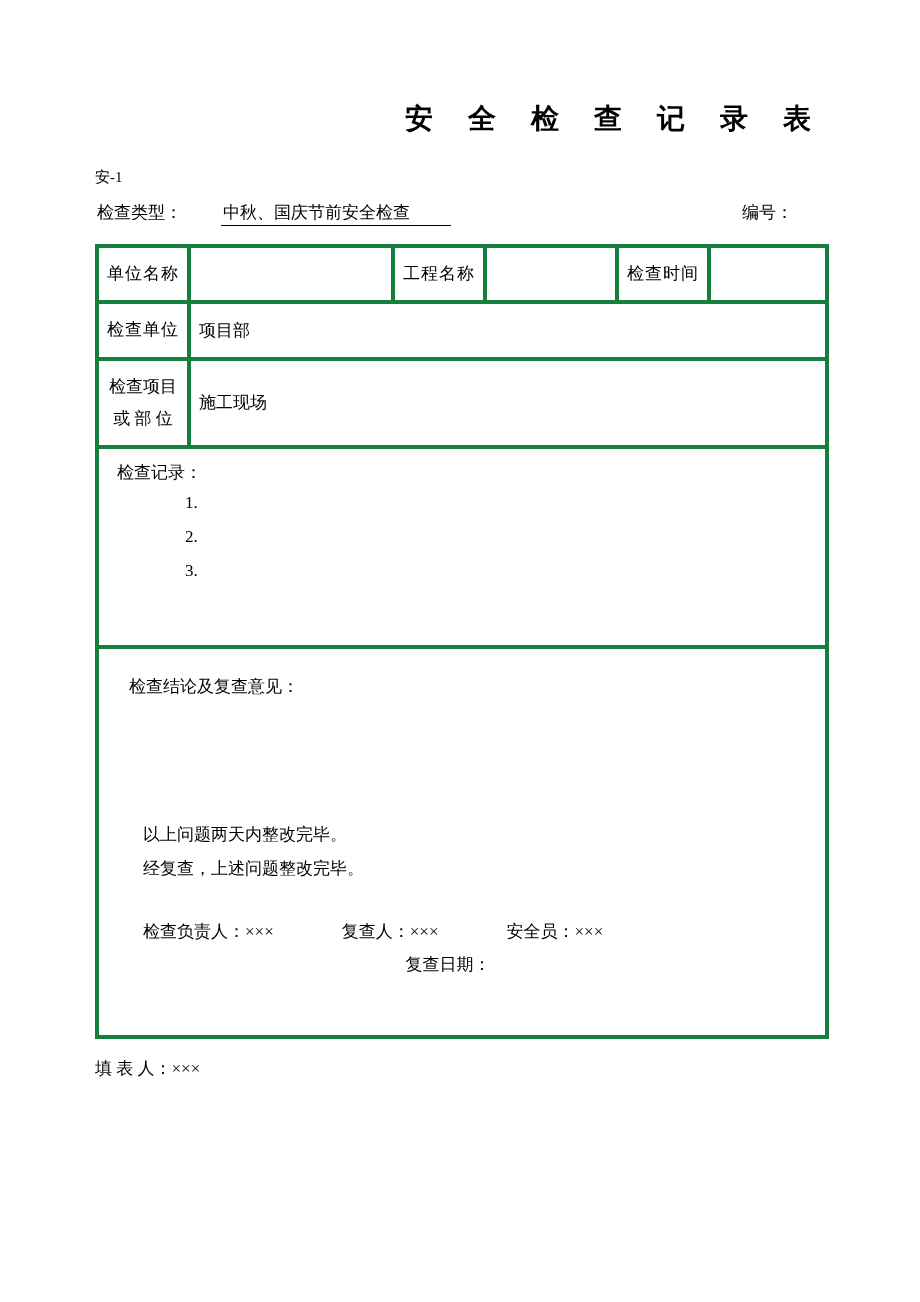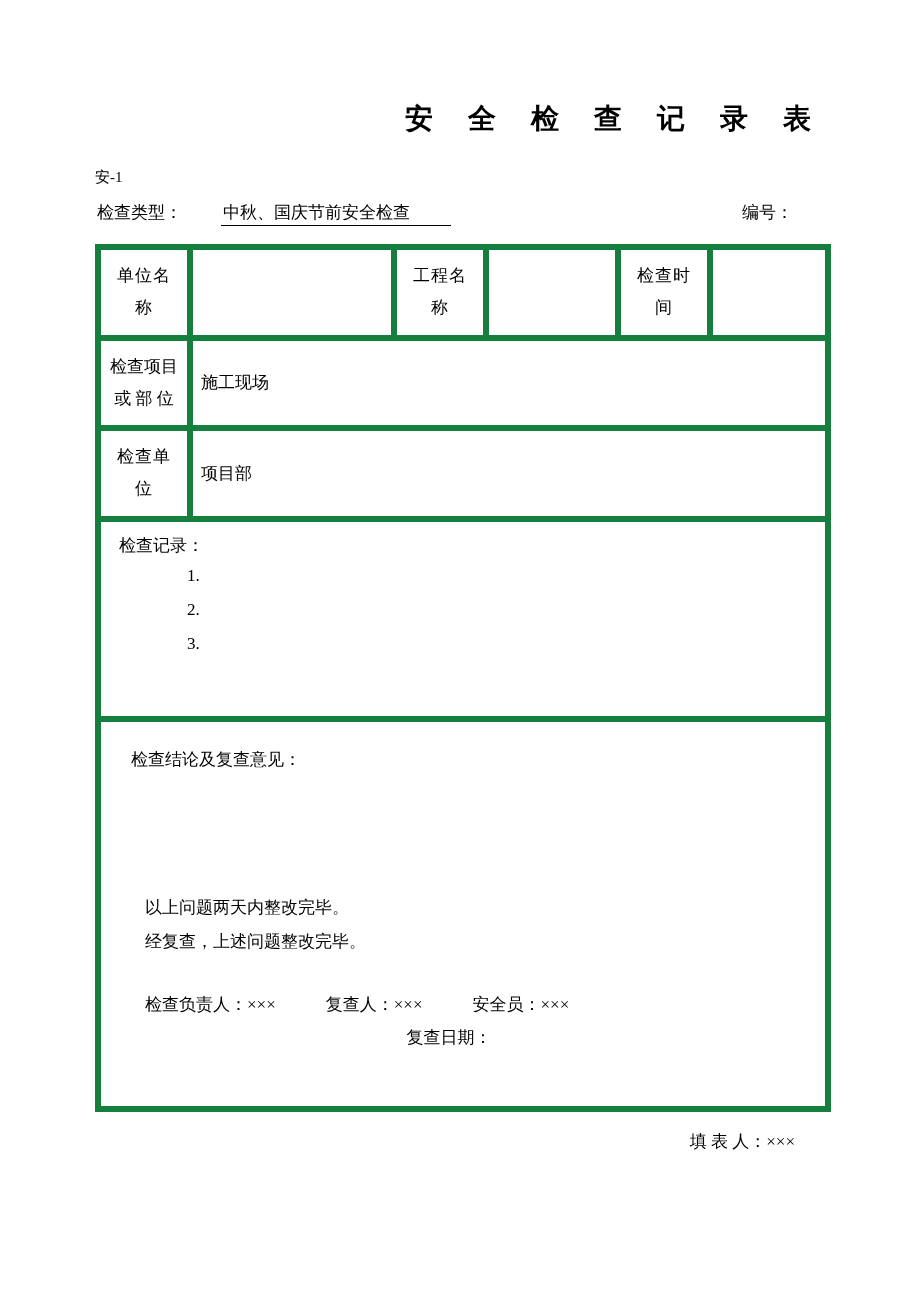--- a/index.html
+++ b/index.html
@@ -42,43 +42,43 @@
       margin-left: 39px;
     }
     .meta-right { padding-right: 30px; font-family: Liberation Mono, monospace; }
     table.main {
       border-collapse: collapse;
       width: 100%;
       table-layout: fixed;
       font-size: 17px;
     }
     table.main td {
-      border: 6px solid #15803d;
+      border: 4px solid #15803d;
       padding: 10px 8px;
       vertical-align: middle;
     }
     .hdr {
       text-align: center;
       line-height: 1.9;
       letter-spacing: 1px;
     }
     .hdr-multi {
       text-align: center;
       line-height: 1.9;
     }
     .records-cell { height: 200px; vertical-align: top !important; padding: 12px 18px !important; }
     .records-cell .rec-title { margin-bottom: 2px; font-size: 17px; }
     .records-cell .rec-list { padding-left: 68px; line-height: 2.0; font-size: 17px; }
     .conclusion-cell { height: 390px; vertical-align: top !important; padding: 18px 30px 18px 30px !important; position: relative; }
     .conc-title { margin-top: 8px; font-size: 17px; }
     .conc-body { margin-top: 120px; padding-left: 14px; line-height: 2.0; font-size: 17px; }
-    .sig-row { display: flex; gap: 50px; margin-top: 34px; padding-left: 14px; font-size: 17px; }
+    .sig-row { display: flex; gap: 68px; margin-top: 34px; padding-left: 14px; font-size: 17px; }
     .recheck-date { text-align: center; padding-right: 28px; margin-top: 10px; font-size: 17px; }
     .footer {
-      text-align: right;
+      text-align: left;
       font-size: 17px;
       margin-top: 18px;
       padding-right: 30px;
     }
   </style>
 </head>
 <body>
 
 <div class="title">安 全 检 查 记 录 表</div>
 <div class="top-code">安-1</div>
@@ -105,29 +105,29 @@
   <tbody>
       <tr>
     <td class="hdr">单位名称</td>
     <td></td>
     <td class="hdr">工程名称</td>
     <td></td>
     <td class="hdr">检查时间</td>
     <td></td>
   </tr>
   <tr>
+    <td class="hdr">检查单位</td>
+    <td colspan="5">项目部</td>
+  </tr>
+  <tr>
     <td class="hdr-multi">
       <div>检查项目</div>
       <div>或 部 位</div>
     </td>
     <td colspan="5">施工现场</td>
-  </tr>
-  <tr>
-    <td class="hdr">检查单位</td>
-    <td colspan="5">项目部</td>
   </tr>
   <tr>
     <td colspan="6" class="records-cell">
       <div class="rec-title">检查记录：</div>
       <div class="rec-list">
         <div>1.</div>
         <div>2.</div>
         <div>3.</div>
       </div>
     </td>

